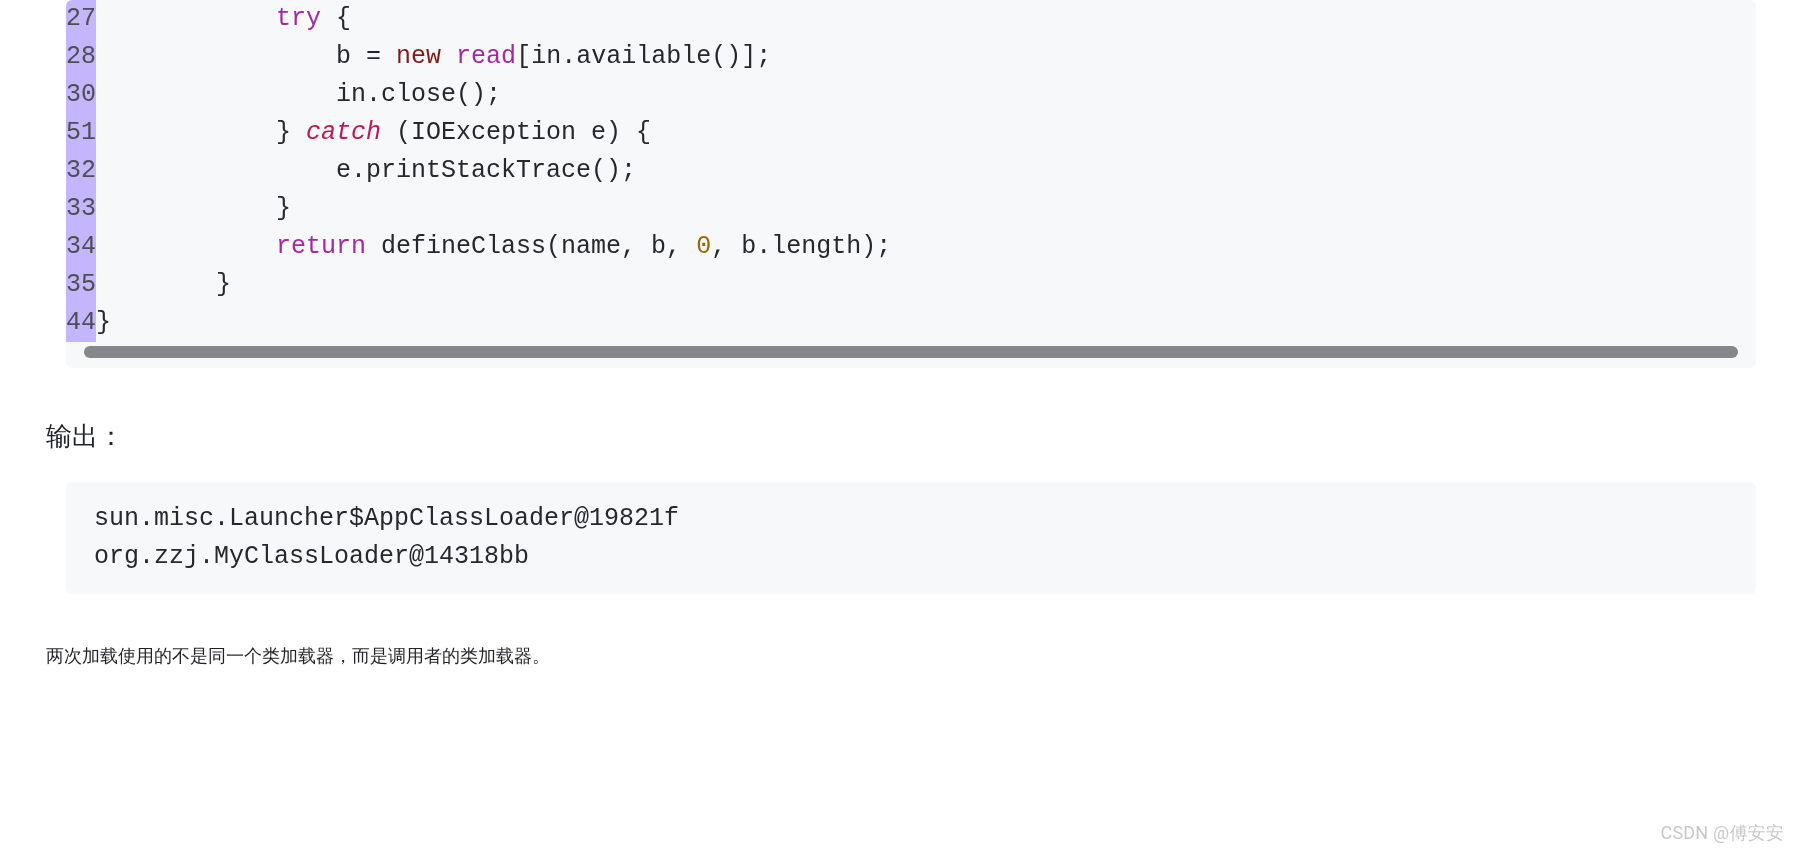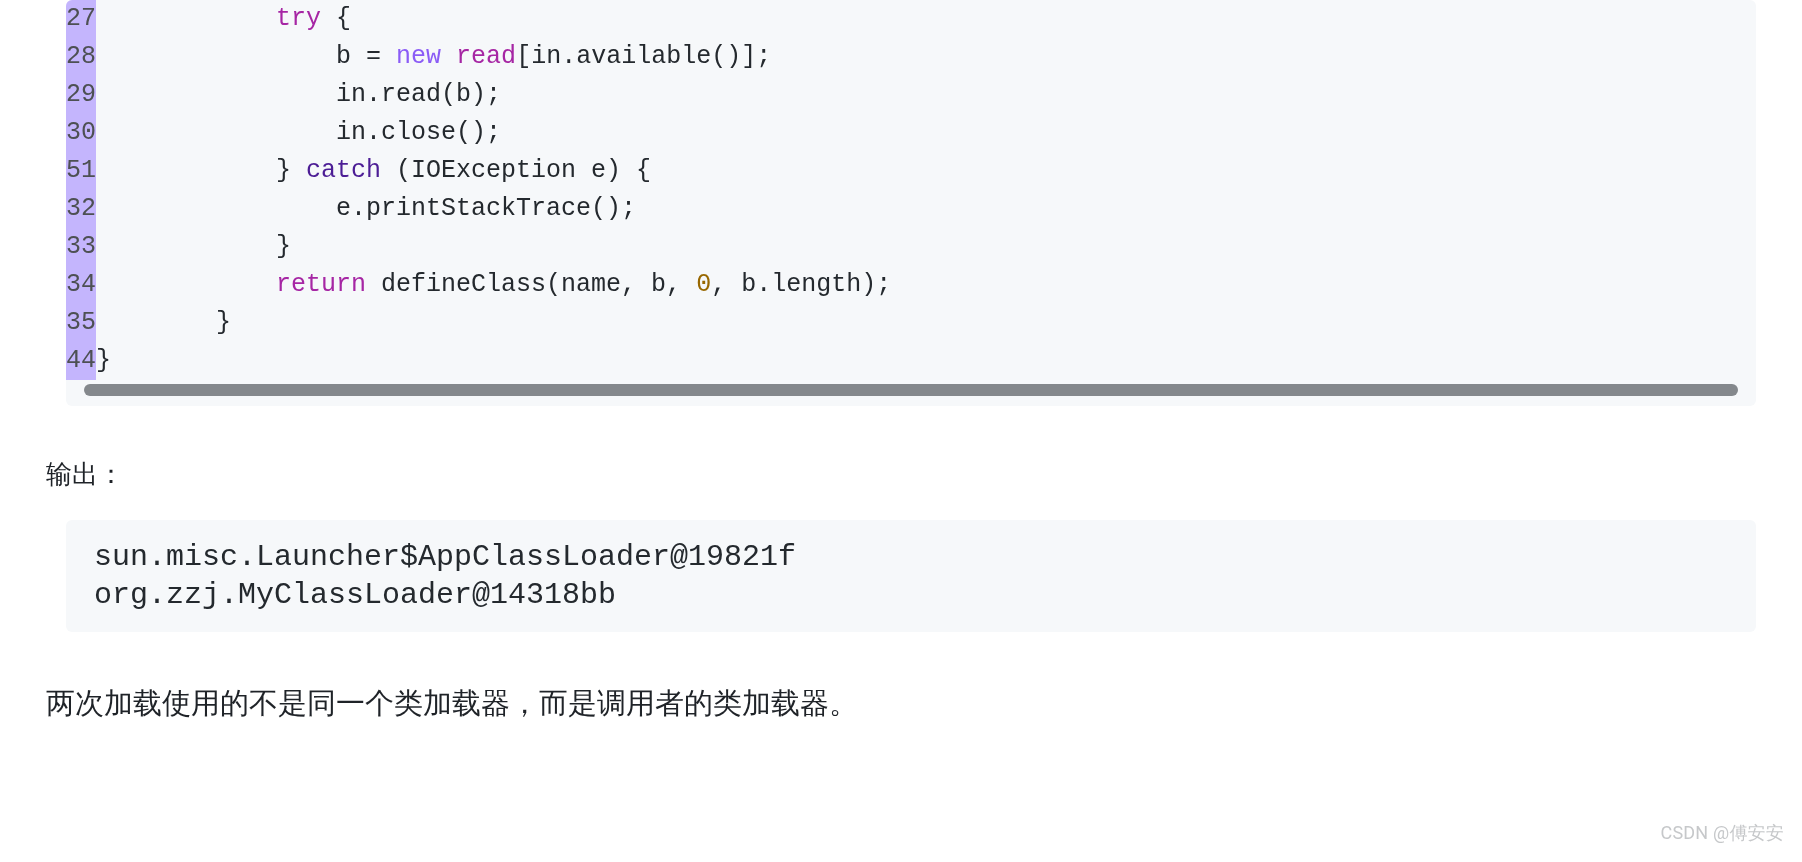--- a/index.html
+++ b/index.html
@@ -39,50 +39,50 @@
     width: 2px;
     background: #e1e4e8;
   }
   .code-cell {
     white-space: pre;
     padding: 0 18px 0 14px;
     color: #24292e;
     width: 100%;
   }
   .k-try { color: #a626a4; }
-  .k-new { color: #8b5cf6; }
+  .k-new { color: #7f1d1d; }
   .k-byte { color: #a626a4; }
-  .k-catch { color: #4c1d95; }
+  .k-catch { color: #be185d; font-style: italic; }
   .k-return { color: #a626a4; }
   .k-num { color: #986801; }
   .hscroll {
     height: 12px;
     margin: 4px 18px 10px 18px;
     background: #84888c;
     border-radius: 6px;
   }
   .section-label {
     margin: 48px 0 24px 0;
     font-size: 26px;
     color: #1f2328;
   }
   .output-block {
     background: #f6f8fa;
     border-radius: 6px;
     padding: 18px 28px;
     margin: 0 0 48px 20px;
     font-family: "SFMono-Regular", Consolas, "Liberation Mono", Menlo, monospace;
-    font-size: 30px;
+    font-size: 25px;
     line-height: 38px;
     color: #24292e;
     white-space: pre;
   }
   .paragraph {
     margin: 36px 0 12px 0;
-    font-size: 29px;
+    font-size: 18px;
     color: #1f2328;
   }
   .watermark {
     position: fixed;
     right: 18px;
     bottom: 14px;
     font-size: 18px;
     color: #c6c8ca;
     letter-spacing: 0.2px;
     text-align: center;
@@ -96,25 +96,20 @@
     <tbody id="code-tbody">
         <tr>
           <td class="lineno">27</td>
           <td class="gutter-border"></td>
           <td class="code-cell">            <span class="k-try">try</span> {</td>
         </tr>
         <tr>
           <td class="lineno">28</td>
           <td class="gutter-border"></td>
           <td class="code-cell">                b = <span class="k-new">new</span> <span class="k-byte">read</span>[in.available()];</td>
-        </tr>
-        <tr>
-          <td class="lineno">29</td>
-          <td class="gutter-border"></td>
-          <td class="code-cell">                in.read(b);</td>
         </tr>
         <tr>
           <td class="lineno">30</td>
           <td class="gutter-border"></td>
           <td class="code-cell">                in.close();</td>
         </tr>
         <tr>
           <td class="lineno">51</td>
           <td class="gutter-border"></td>
           <td class="code-cell">            } <span class="k-catch">catch</span> (IOException e) {</td>

